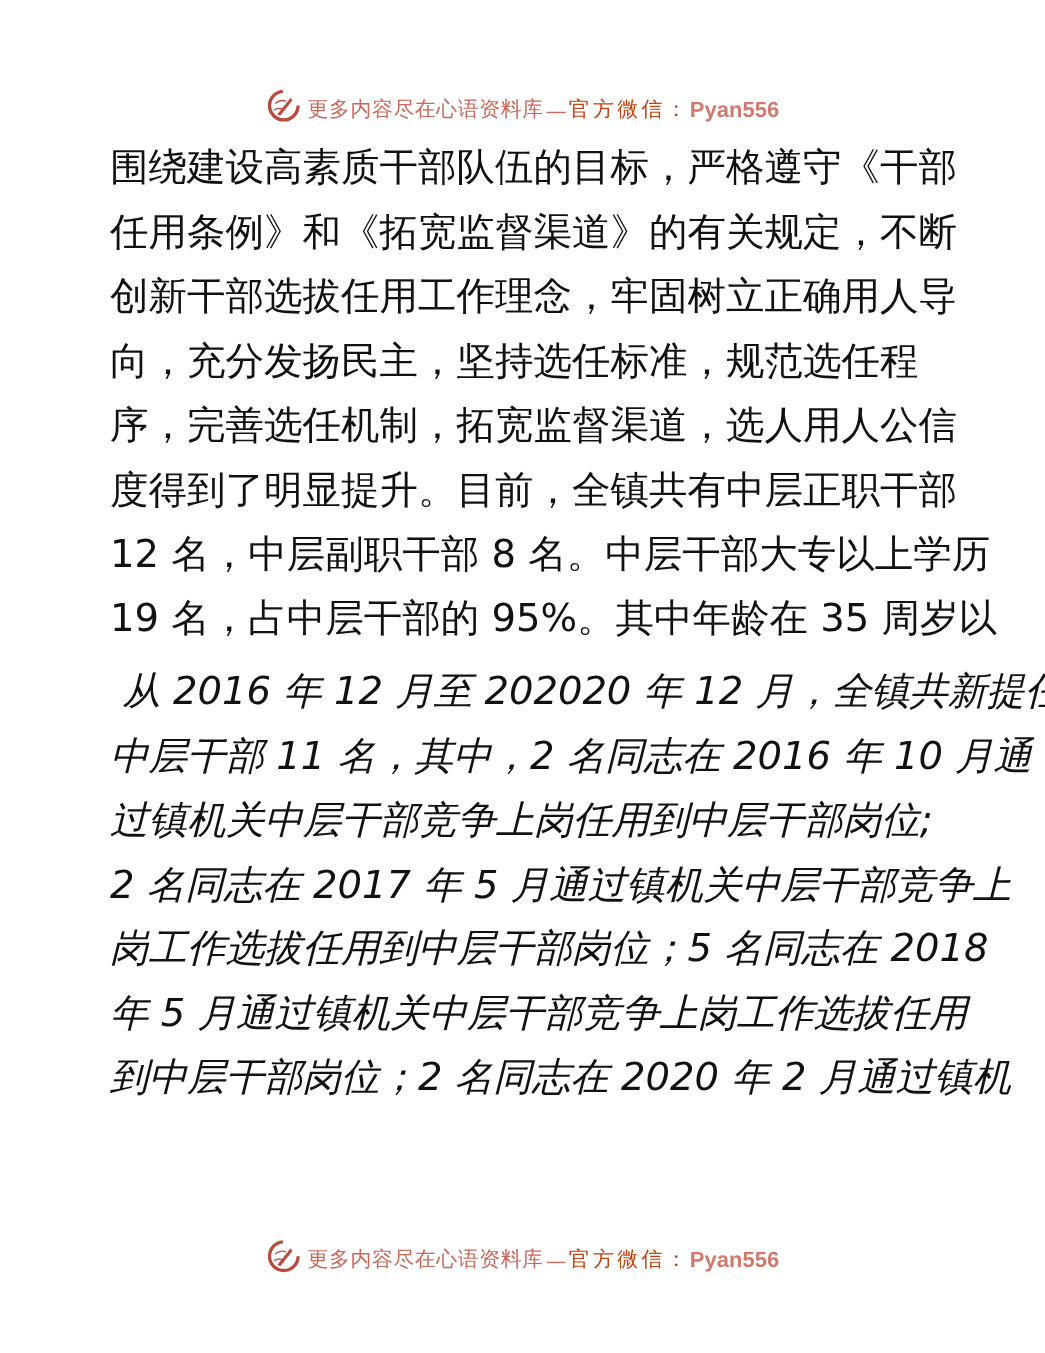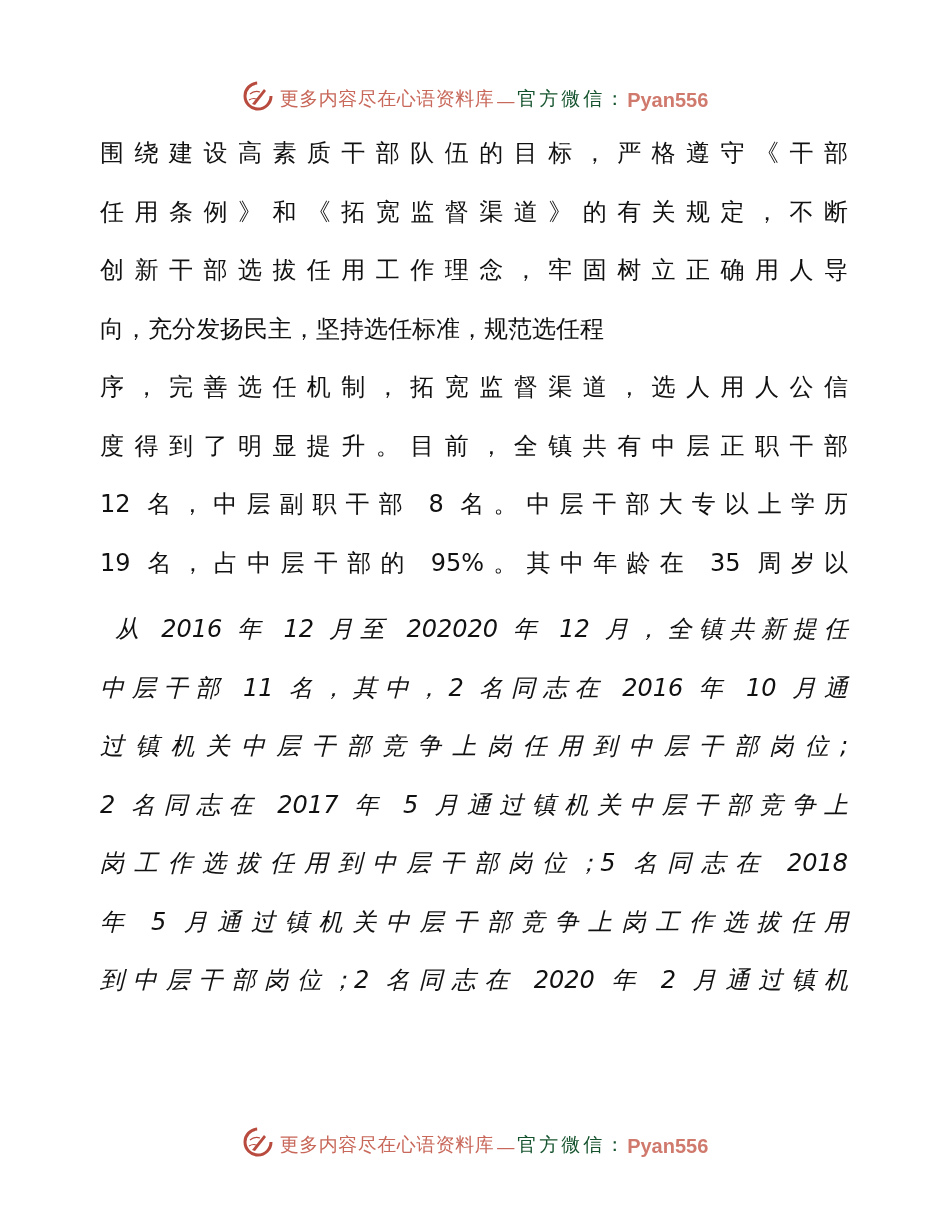--- a/index.html
+++ b/index.html
@@ -7,26 +7,26 @@
   .banner {
     position: absolute; left: 0; width: 950px; height: 40px;
     display: flex; align-items: flex-end; justify-content: center;
     font-family: "DejaVu Serif", serif; font-size: 19px; white-space: nowrap;
   }
   .banner.top { top: 72px; }
   .banner.bottom { top: 1118px; }
   .logo { width: 32px; height: 32px; margin-right: 6px; display: inline-block; }
   .b-main { color: #c8685a; letter-spacing: 0.5px; }
   .b-dash { color: #c8685a; margin: 0 2px; }
-  .b-label { color: #14532d; font-family: Liberation Sans, sans-serif; letter-spacing: 3px; }
+  .b-label { color: #c2410c; font-family: Liberation Sans, sans-serif; letter-spacing: 3px; }
   .b-id { color: #d07a6e; font-family: "Liberation Sans", sans-serif; font-size: 20px; font-weight: bold; }
 
   .content {
     position: absolute; left: 100px; top: 124px; width: 748px;
-    font-family: "DejaVu Sans", sans-serif; font-size: 24px; color: #111111;
+    font-family: "DejaVu Sans", sans-serif; font-size: 35px; color: #111111;
     line-height: 58.5px;
   }
   .line {
     height: 58.5px; white-space: nowrap;
     text-align: justify; text-align-last: justify;
   }
   .line.last { text-align-last: left; }
   .para2 { margin-top: 8px; font-style: italic; }
 </style>
 </head>

